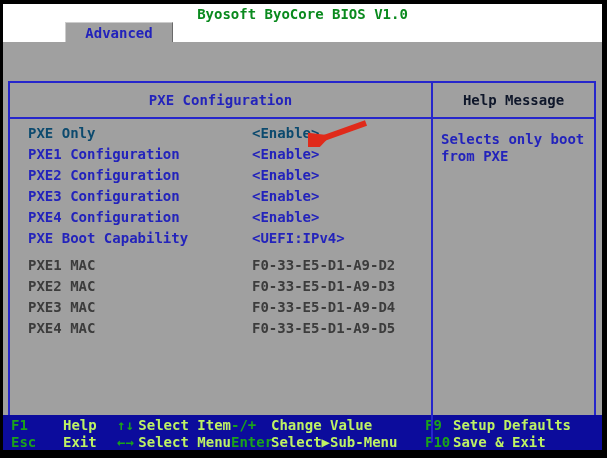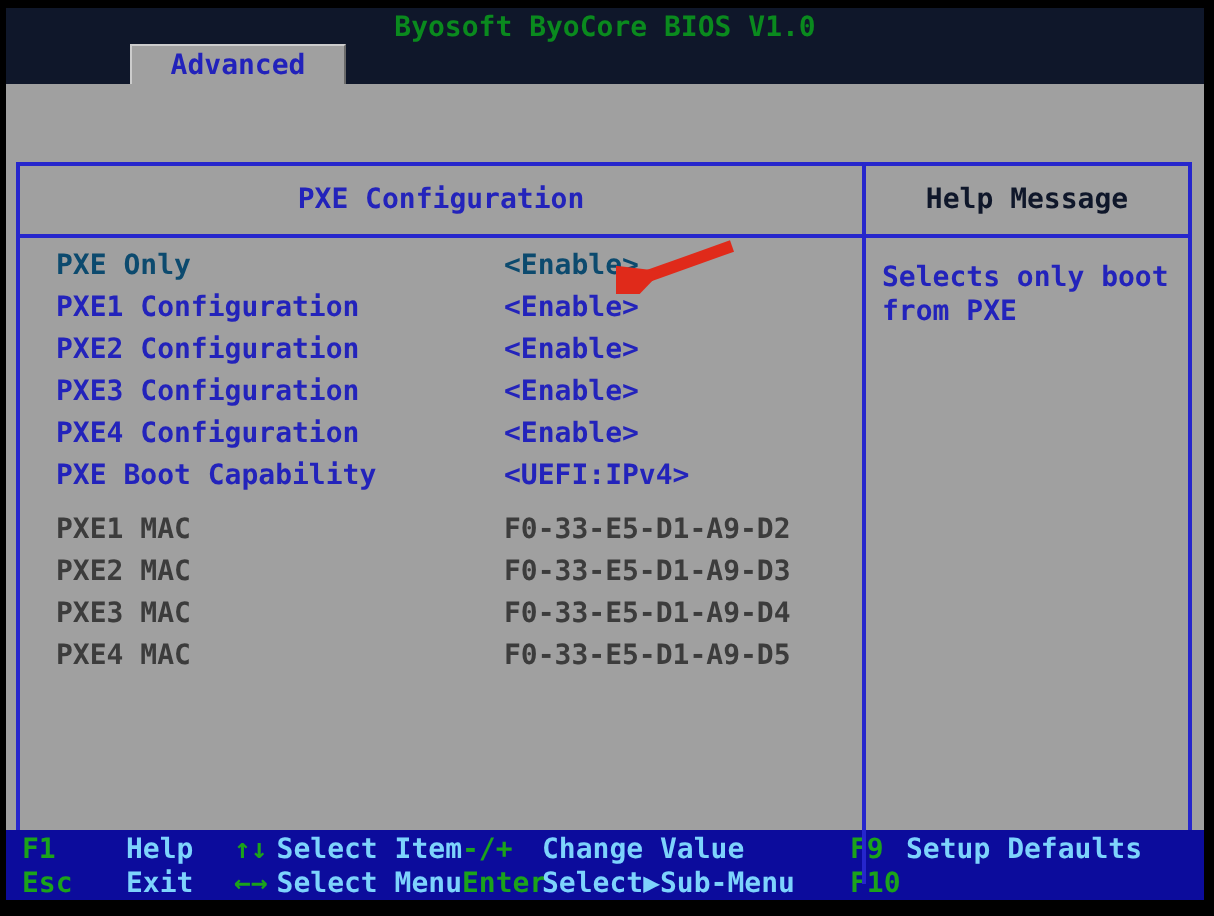--- a/index.html
+++ b/index.html
@@ -4,21 +4,21 @@
 <style>
   html,body{margin:0;padding:0;background:#222;}
   .frame{
     position:relative;width:607px;height:458px;background:#000;
     font-family:"DejaVu Sans Mono","Liberation Mono",monospace;
     font-weight:bold;font-size:14px;overflow:hidden;
   }
   .screen{position:absolute;left:3px;top:4px;width:599px;height:446px;}
 
   
-  .header{position:relative;height:38px;background:#0f172a;}
+  .header{position:relative;height:38px;background:#ffffff;}
   .bios-title{
     padding-top:2px;text-align:center;color:#0a8a1e;
     letter-spacing:0px;
   }
   .tab{
     position:absolute;left:62px;bottom:0;width:108px;height:20px;
     background:#a0a0a0;color:#2222bb;text-align:center;line-height:20px;
     border-top:1px solid #cccccc;border-left:1px solid #cccccc;border-right:1px solid #6a6a6a;
     box-sizing:border-box;
   }
@@ -51,21 +51,21 @@
   .row-gap{height:6px;}
   .info-row{color:#3c3c3c;}
 
   .annot-arrow{position:absolute;left:298px;top:-2px;pointer-events:none;}
 
   
   .footer{height:35px;background:#0c0c9c;box-sizing:border-box;padding-top:2px;}
   .hint-row{display:flex;height:16px;line-height:16px;margin-bottom:1px;}
   .hint-group{display:flex;box-sizing:border-box;}
   .hint-group .key{color:#1ba31b;white-space:pre;}
-  .hint-group .act{color:#7dd3fc;white-space:pre;}
+  .hint-group .act{color:#bef264;white-space:pre;}
   .g1{width:114px;padding-left:8px;gap:16px;}
   .g2{width:114px;}
   .g3{width:194px;}
   .g4{flex:1;}
   .g1 .key{width:36px;}
   .g2 .key{width:26px;}
   .g3 .key{width:40px;}
   .g4 .key{width:28px;}
 </style>
 </head>
@@ -181,18 +181,19 @@
         <div class="hint-group g2">
           <span class="key">←→</span>
           <span class="act">Select Menu</span>
         </div>
         <div class="hint-group g3">
           <span class="key">Enter</span>
           <span class="act">Select▶Sub-Menu</span>
         </div>
         <div class="hint-group g4">
           <span class="key">F10</span>
+          <span class="act">Save &amp; Exit</span>
         </div>
       </div>
     </div>
 
   </div>
 </div>
 
 </body></html>

